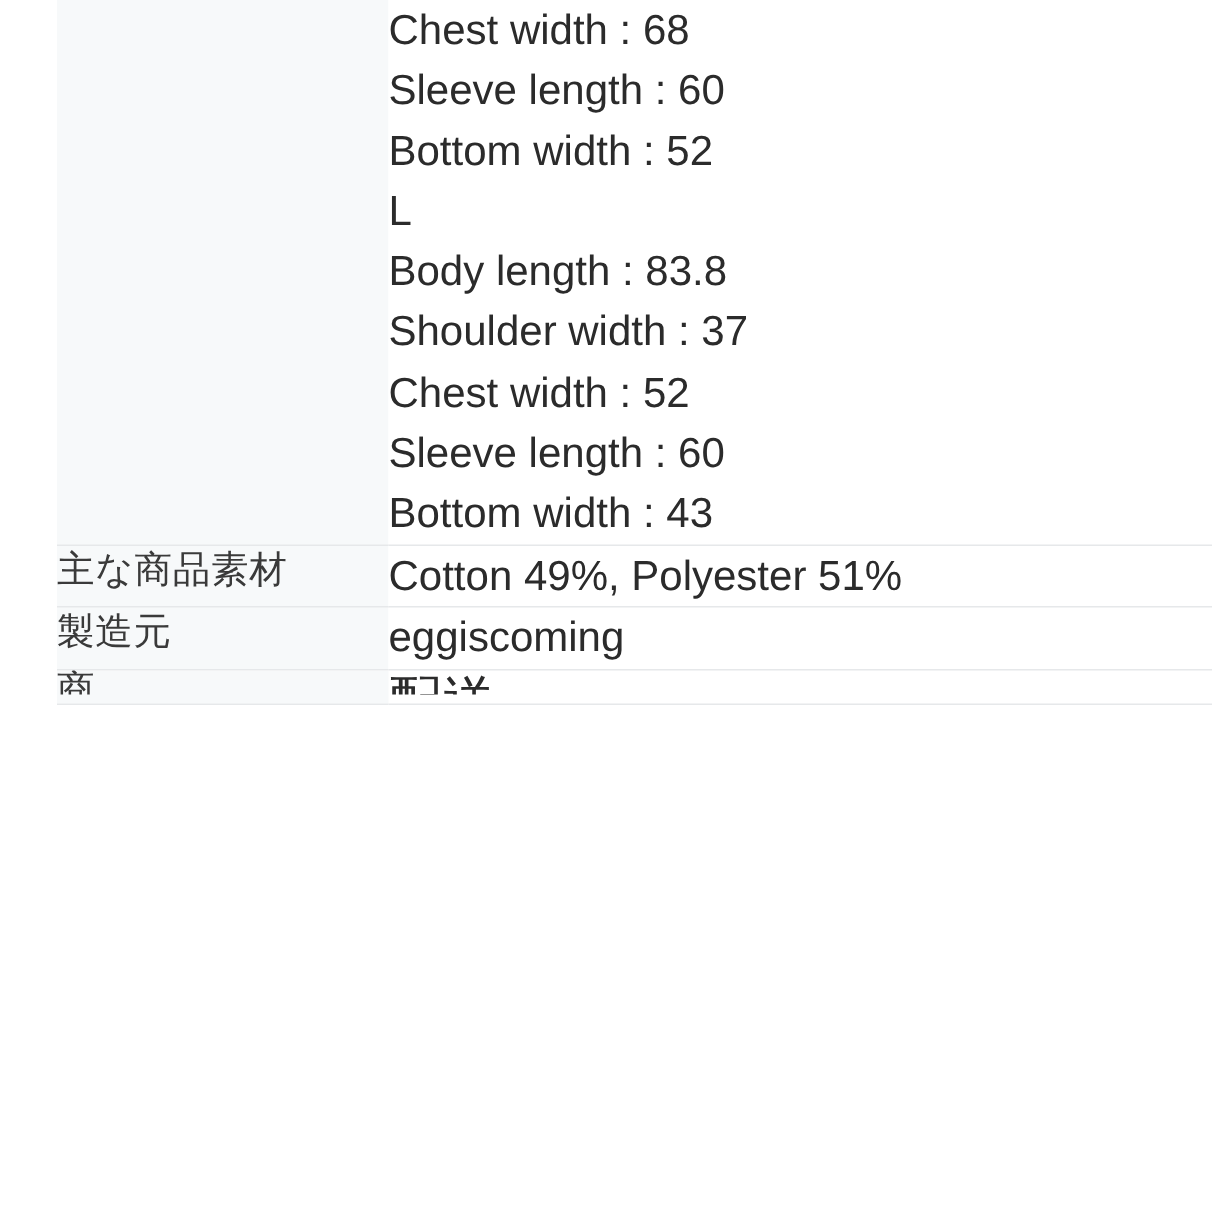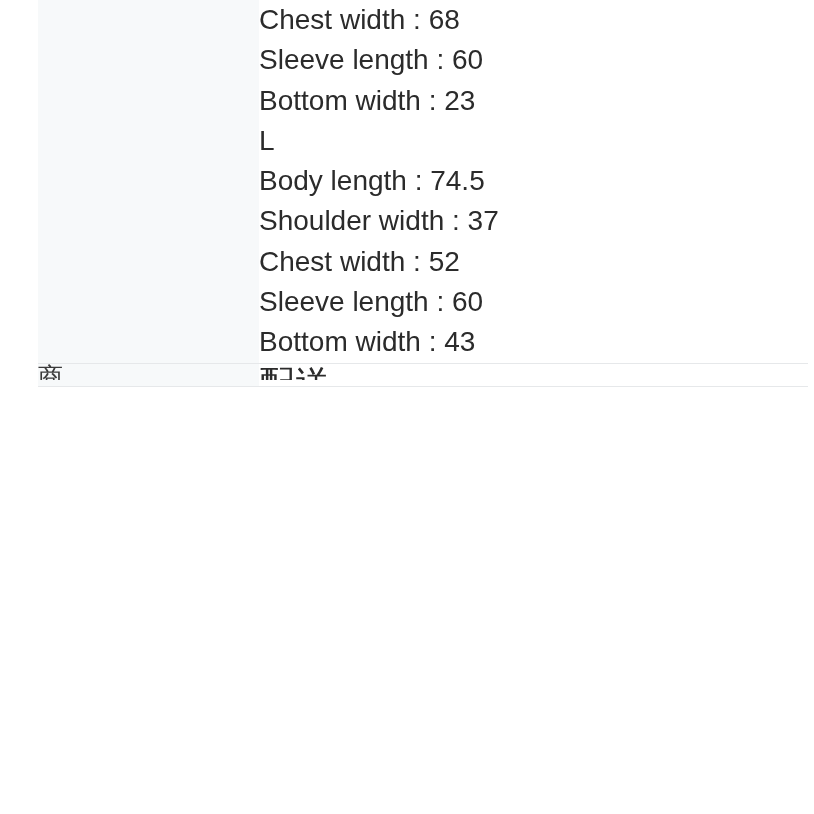--- a/index.html
+++ b/index.html
@@ -114,31 +114,39 @@
   <div class="gutter-left"></div>
   <div class="gutter-right"></div>
 
   <table class="spec-table">
     <tbody>
         <tr class="first-row">
       <td class="label-cell measure-label"></td>
       <td class="measure-value">
         <div>Chest width : 68</div>
         <div>Sleeve length : 60</div>
-        <div>Bottom width : 23</div>
+        <div>Bottom width : 52</div>
         <div>L</div>
-        <div>Body length : 74.5</div>
+        <div>Body length : 83.8</div>
         <div>Shoulder width : 37</div>
         <div>Chest width : 52</div>
         <div>Sleeve length : 60</div>
         <div>Bottom width : 43</div>
       </td>
     </tr>
 
+    <tr>
+      <td class="label-cell">主な商品素材</td>
+      <td class="value-cell">Cotton 49%, Polyester 51%</td>
+    </tr>
 
+    <tr>
+      <td class="label-cell">製造元</td>
+      <td class="value-cell">eggiscoming</td>
+    </tr>
 
 
 
     <tr class="clipped-row">
       <td class="label-cell">
         <span class="clipped-label">商</span>
       </td>
       <td class="value-cell">
         <span class="clipped-text">配送</span>
       </td>

